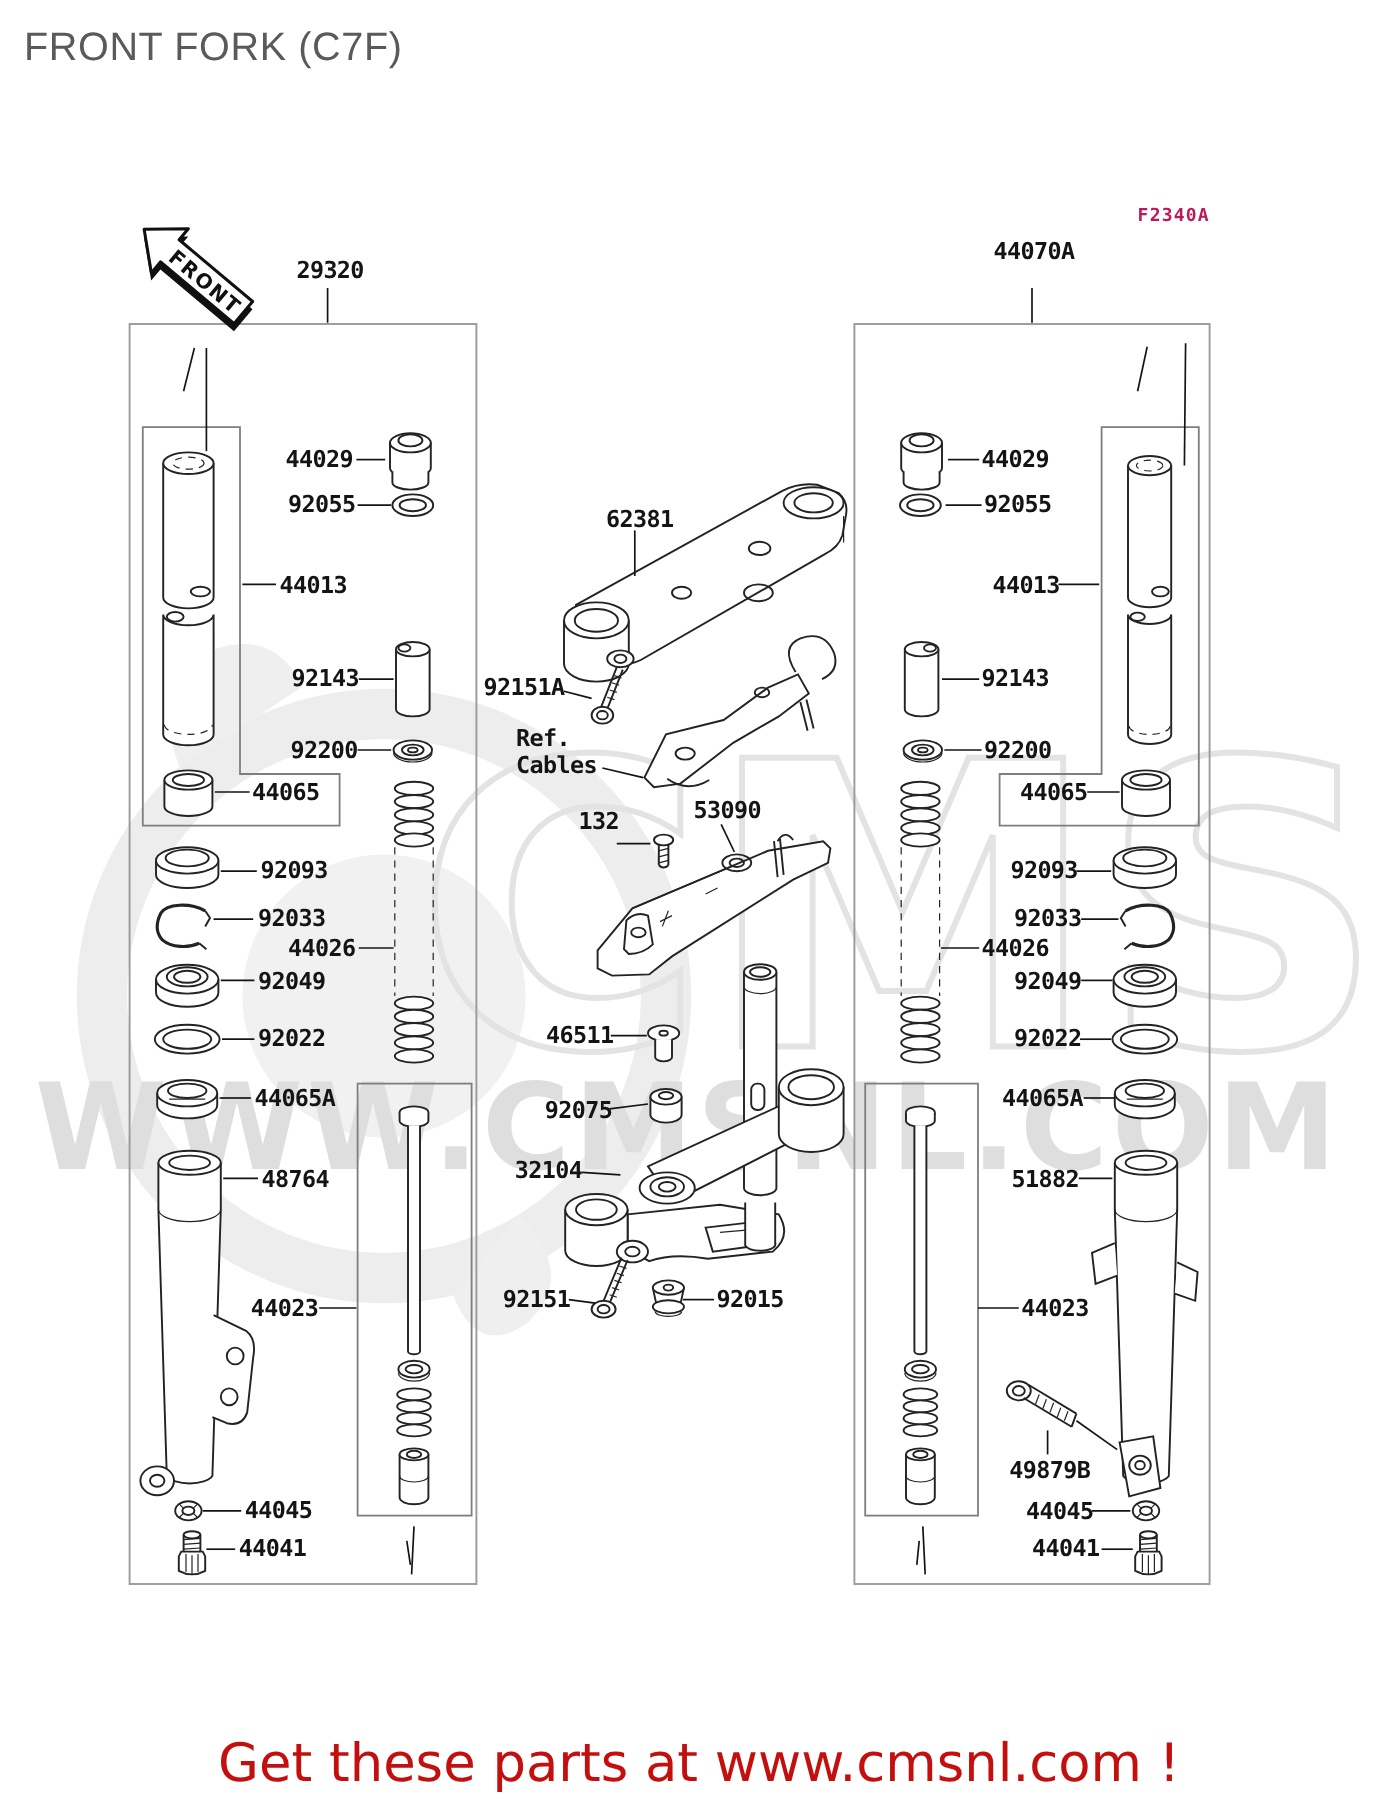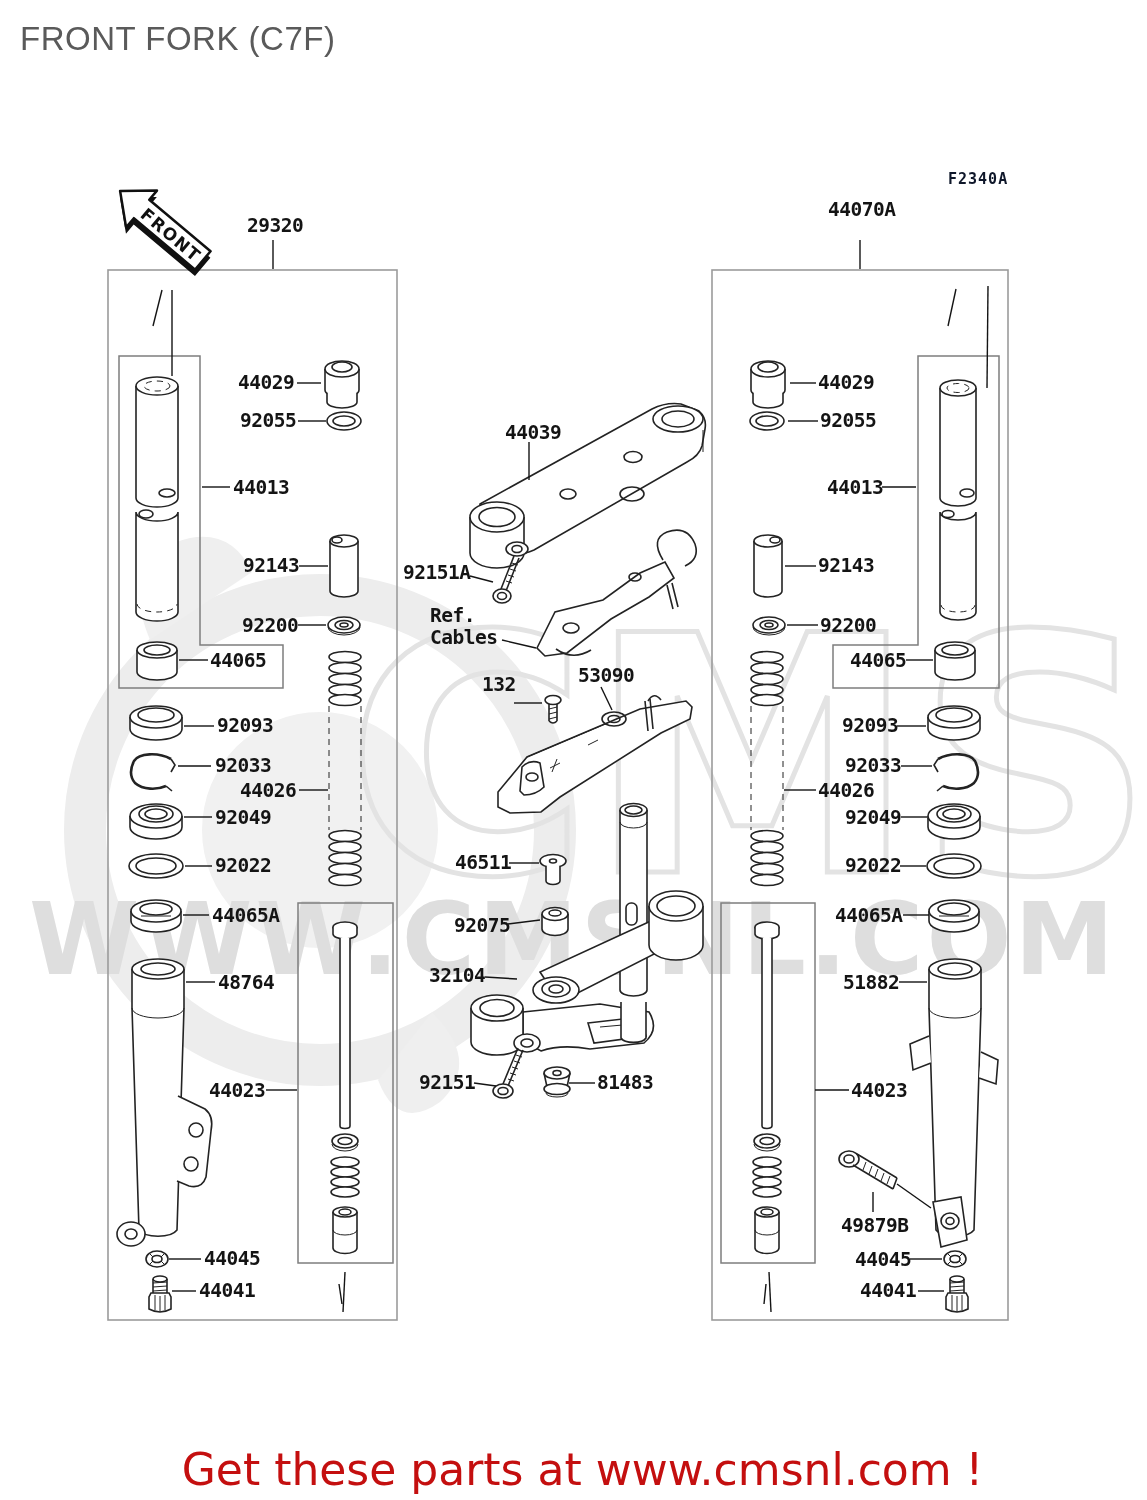--- a/index.html
+++ b/index.html
@@ -2,21 +2,21 @@
 <html><head>
 <meta charset="utf-8">
 <style>
   html,body{margin:0;padding:0;background:#fff;}
   body{width:1147px;height:1500px;position:relative;overflow:hidden;
        font-family:"Liberation Sans",sans-serif;}
   .layer{position:absolute;left:0;top:0;}
   #title{position:absolute;left:20px;top:20px;font-size:33px;color:#5a5a5a;
          font-family:"Liberation Sans",sans-serif;letter-spacing:0.5px;white-space:nowrap;}
   #figcode{position:absolute;left:948px;top:170px;font-size:15px;font-weight:bold;
-         color:#0f172a;font-family:"DejaVu Sans Mono",monospace;letter-spacing:1px;}
+         color:#be185d;font-family:"DejaVu Sans Mono",monospace;letter-spacing:1px;}
   .pl{position:absolute;font-family:"DejaVu Sans Mono",monospace;font-weight:bold;
       font-size:19.5px;line-height:20px;color:#141414;white-space:nowrap;letter-spacing:-0.5px;}
   #footer{position:absolute;left:0;right:0;top:1444px;text-align:center;padding-left:18px;
       font-size:44px;color:#c40f0f;font-family:"DejaVu Sans",sans-serif;white-space:nowrap;}
   
   .p  {fill:#ffffff;stroke:#232323;stroke-width:1.6px;}
   .pn {fill:none;stroke:#232323;stroke-width:1.6px;}
   .pt {fill:none;stroke:#232323;stroke-width:1px;}
   .th3{stroke-width:2.6px;}
   .ld {fill:none;stroke:#141414;stroke-width:1.4px;}
@@ -488,31 +488,31 @@
 <div class="pl" style="left:215px;top:756px">92033</div>
 <div class="pl" style="left:240px;top:781px">44026</div>
 <div class="pl" style="left:215px;top:808px">92049</div>
 <div class="pl" style="left:215px;top:856px">92022</div>
 <div class="pl" style="left:212px;top:906px">44065A</div>
 <div class="pl" style="left:218px;top:973px">48764</div>
 <div class="pl" style="left:209px;top:1081px">44023</div>
 <div class="pl" style="left:204px;top:1249px">44045</div>
 <div class="pl" style="left:199px;top:1281px">44041</div>
 
-<div class="pl" style="left:505px;top:423px">44039</div>
+<div class="pl" style="left:505px;top:423px">62381</div>
 <div class="pl" style="left:403px;top:563px">92151A</div>
 <div class="pl" style="left:430px;top:606px">Ref.</div>
 <div class="pl" style="left:430px;top:628px">Cables</div>
 <div class="pl" style="left:578px;top:666px">53090</div>
 <div class="pl" style="left:482px;top:675px">132</div>
 <div class="pl" style="left:455px;top:853px">46511</div>
 <div class="pl" style="left:454px;top:916px">92075</div>
 <div class="pl" style="left:429px;top:966px">32104</div>
 <div class="pl" style="left:419px;top:1073px">92151</div>
-<div class="pl" style="left:597px;top:1073px">81483</div>
+<div class="pl" style="left:597px;top:1073px">92015</div>
 
 <div class="pl" style="left:828px;top:200px">44070A</div>
 <div class="pl" style="left:818px;top:373px">44029</div>
 <div class="pl" style="left:820px;top:411px">92055</div>
 <div class="pl" style="left:827px;top:478px">44013</div>
 <div class="pl" style="left:818px;top:556px">92143</div>
 <div class="pl" style="left:820px;top:616px">92200</div>
 <div class="pl" style="left:850px;top:651px">44065</div>
 <div class="pl" style="left:842px;top:716px">92093</div>
 <div class="pl" style="left:845px;top:756px">92033</div>

